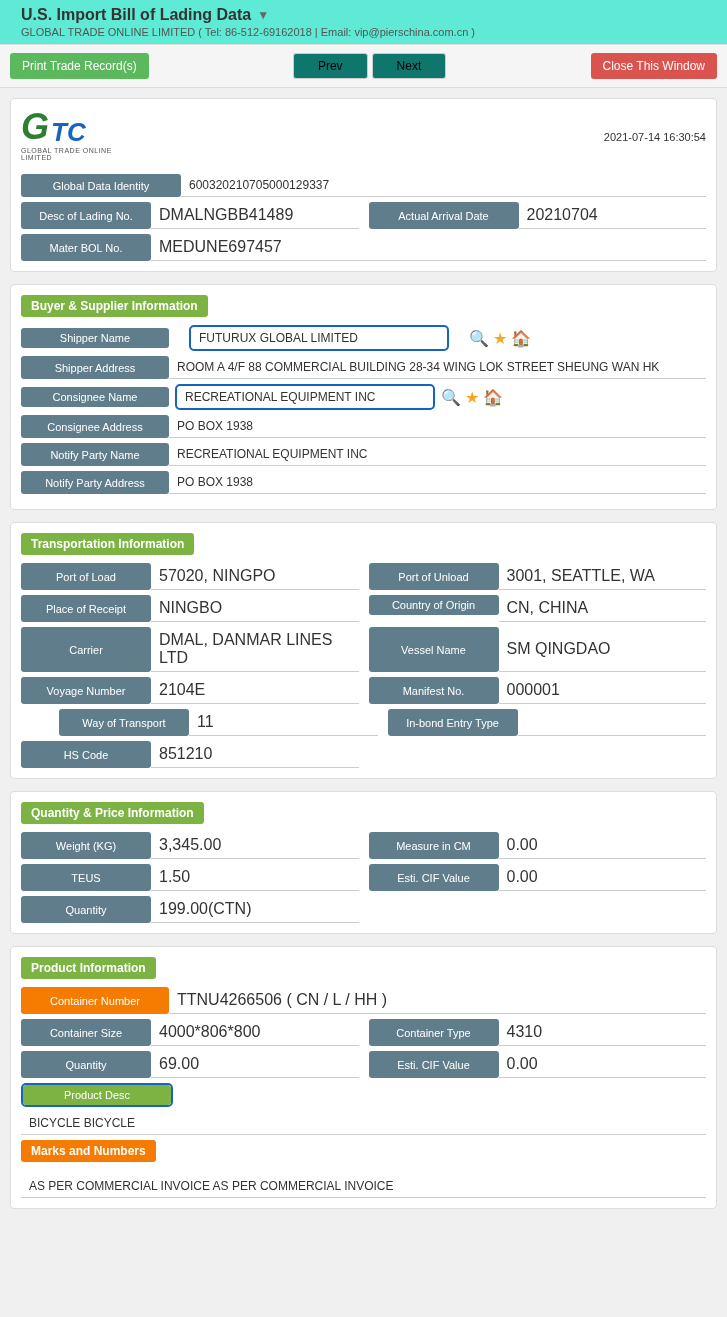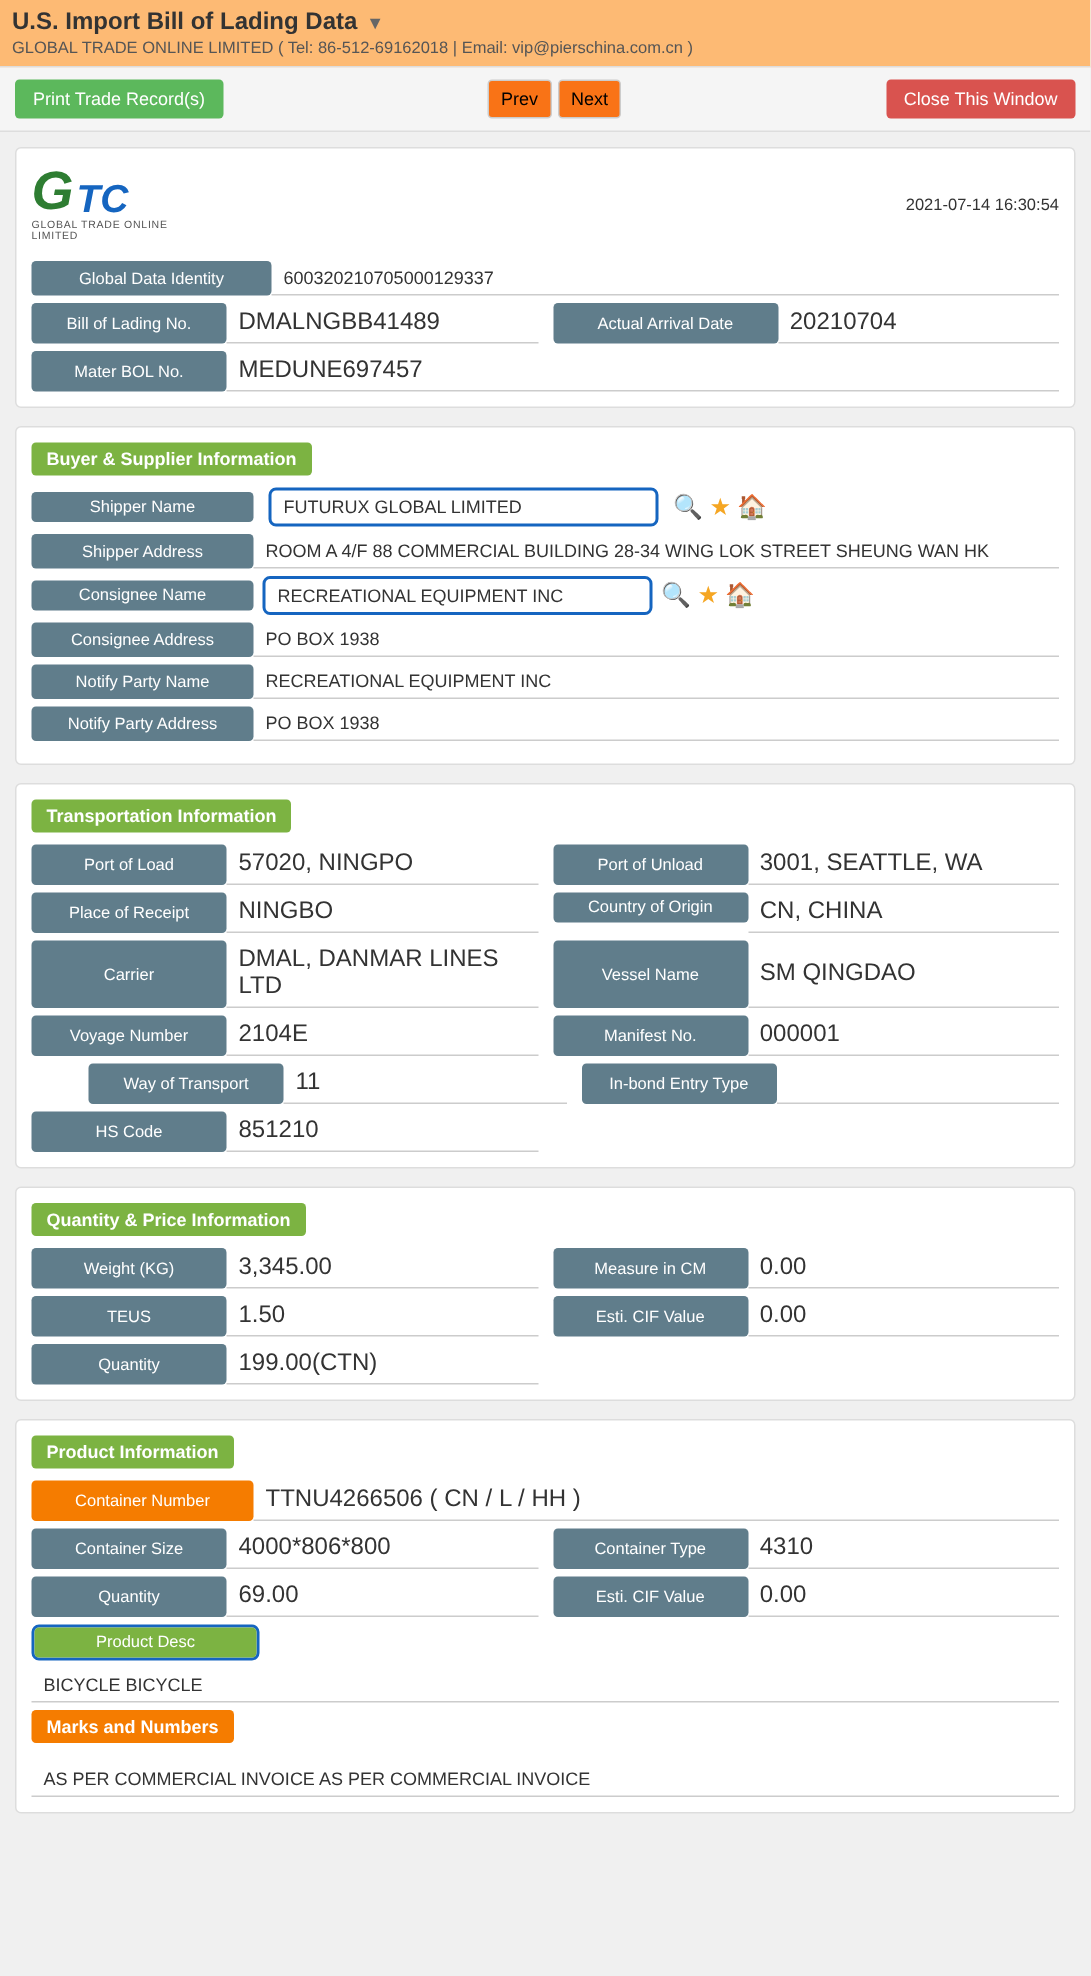--- a/index.html
+++ b/index.html
@@ -1,25 +1,25 @@
 <!DOCTYPE html>
 <html><head>
   <meta charset="utf-8">
   <style>
     * { box-sizing: border-box; margin: 0; padding: 0; }
     body { font-family: Arial, sans-serif; font-size: 12px; background: #f0f0f0; color: #333; width: 727px; }
 
-    .top-bar { background: #fdba74; padding: 6px 8px; border-bottom: 1px solid #ddd; }
+    .top-bar { background: #5eead4; padding: 6px 21px; border-bottom: 1px solid #ddd; }
     .top-title { font-size: 16px; font-weight: bold; color: #333; display: flex; align-items: center; gap: 6px; }
     .top-subtitle { font-size: 11px; color: #555; margin-top: 2px; }
     .arrow-icon { font-size: 12px; color: #666; cursor: pointer; }
 
     .toolbar { background: #f5f5f5; padding: 8px 10px; display: flex; justify-content: space-between; align-items: center; border-bottom: 1px solid #ddd; }
     .btn-print { background: #5cb85c; color: #fff; border: none; padding: 6px 12px; border-radius: 3px; cursor: pointer; font-size: 12px; }
-    .btn-nav { background: #f97316; border: 1px solid #ccc; padding: 5px 8px; border-radius: 3px; cursor: pointer; font-size: 12px; }
+    .btn-nav { background: #0f766e; border: 1px solid #ccc; padding: 5px 24px; border-radius: 3px; cursor: pointer; font-size: 12px; }
     .btn-close { background: #d9534f; color: #fff; border: none; padding: 6px 12px; border-radius: 3px; cursor: pointer; font-size: 12px; }
     .nav-buttons { display: flex; gap: 4px; }
 
     .main-content { padding: 10px; background: #f0f0f0; }
 
     .card { background: #fff; border: 1px solid #ddd; border-radius: 4px; margin-bottom: 12px; padding: 10px; }
     .logo-box { width: 120px; height: 55px; position: relative; }
     .logo-g { font-size: 36px; font-weight: 900; color: #2e7d32; line-height: 1; font-style: italic; }
     .logo-tc { font-size: 26px; font-weight: 900; color: #1565c0; line-height: 1; font-style: italic; }
     .logo-text { font-size: 7px; color: #555; letter-spacing: 0.5px; text-transform: uppercase; margin-top: 2px; }
@@ -84,21 +84,21 @@
       <div class="datetime">2021-07-14 16:30:54</div>
     </div>
 
     <div class="global-id-row">
       <div class="global-id-label">Global Data Identity</div>
       <div class="global-id-value">600320210705000129337</div>
     </div>
 
     <div style="display:flex; gap:10px; margin-bottom:5px;">
       <div style="display:flex; flex:1; align-items:stretch;">
-        <div class="info-label">Bill of Lading No.</div>
+        <div class="info-label">Desc of Lading No.</div>
         <div class="info-value">DMALNGBB41489</div>
       </div>
       <div style="display:flex; flex:1; align-items:stretch;">
         <div class="info-label" style="min-width:150px;">Actual Arrival Date</div>
         <div class="info-value">20210704</div>
       </div>
     </div>
 
     <div style="display:flex; gap:10px;">
       <div style="display:flex; flex:1; align-items:stretch;">
@@ -106,21 +106,21 @@
         <div class="info-value">MEDUNE697457</div>
       </div>
     </div>
   </div>
 
   <div class="card">
     <div>
       <span class="section-title">Buyer &amp; Supplier Information</span>
     </div>
 
-    <div style="display:flex; align-items:center; margin-bottom:5px; gap:10px;">
+    <div style="display:flex; align-items:center; margin-bottom:5px; gap:20px;">
       <div class="shipper-label">Shipper Name</div>
       <div class="outlined-box" style="flex:1; max-width:260px;">
         <div style="padding:4px 8px; font-size:12px;">FUTURUX GLOBAL LIMITED</div>
       </div>
       <div class="icons-row">
         <span class="icon-search">🔍</span>
         <span class="icon-star">★</span>
         <span class="icon-home">🏠</span>
       </div>
     </div>

